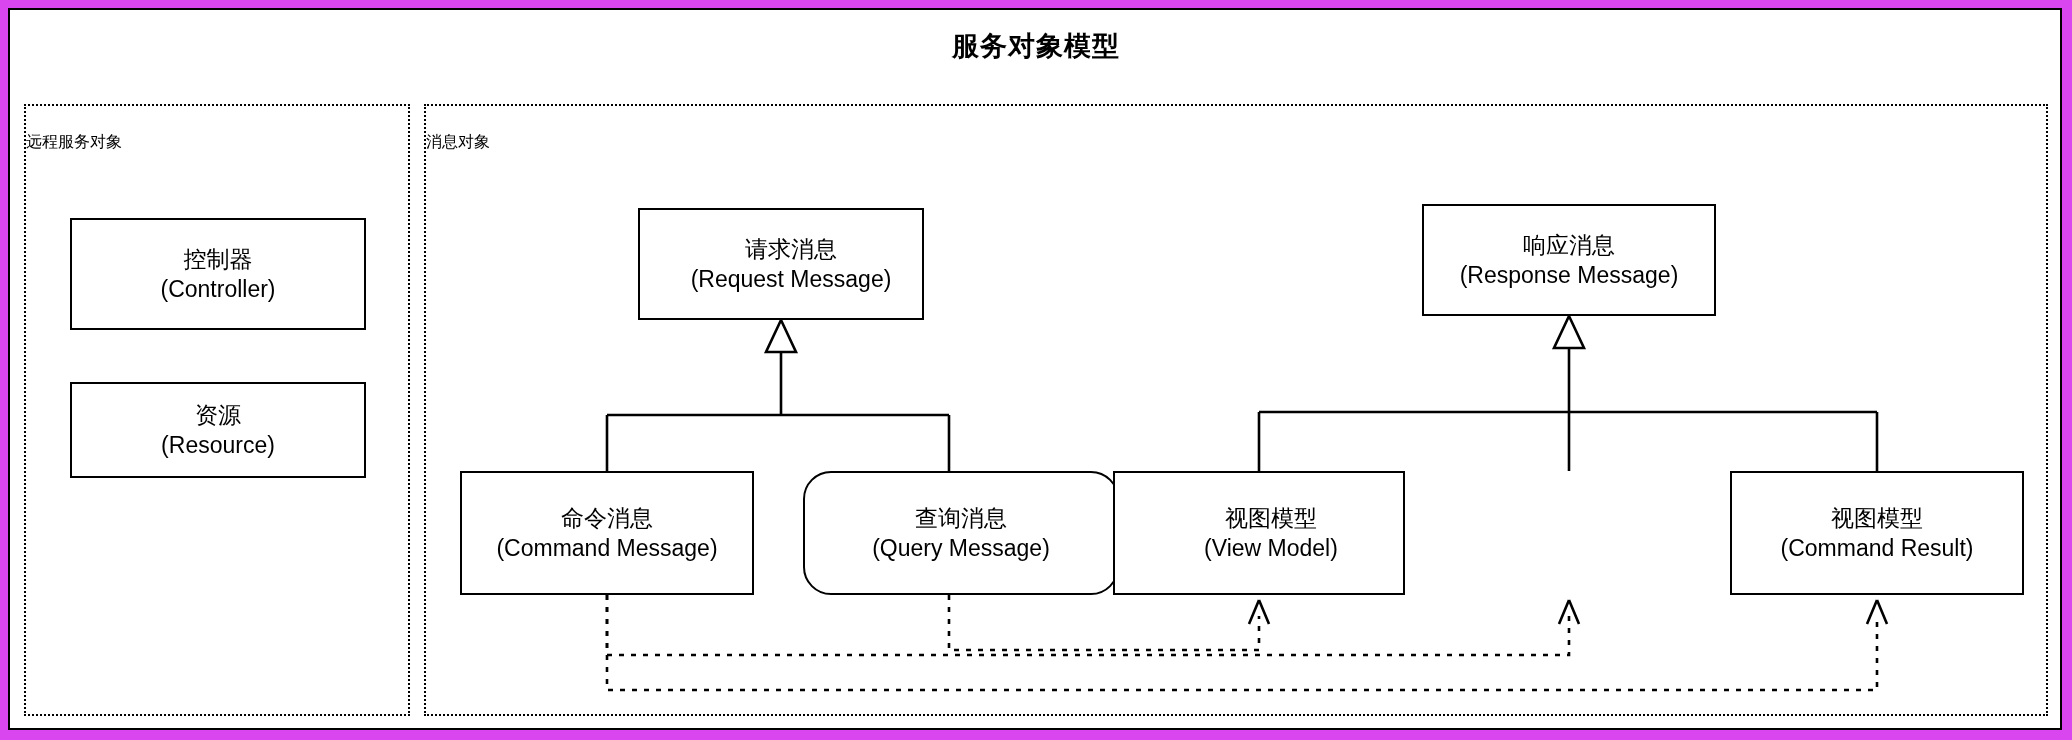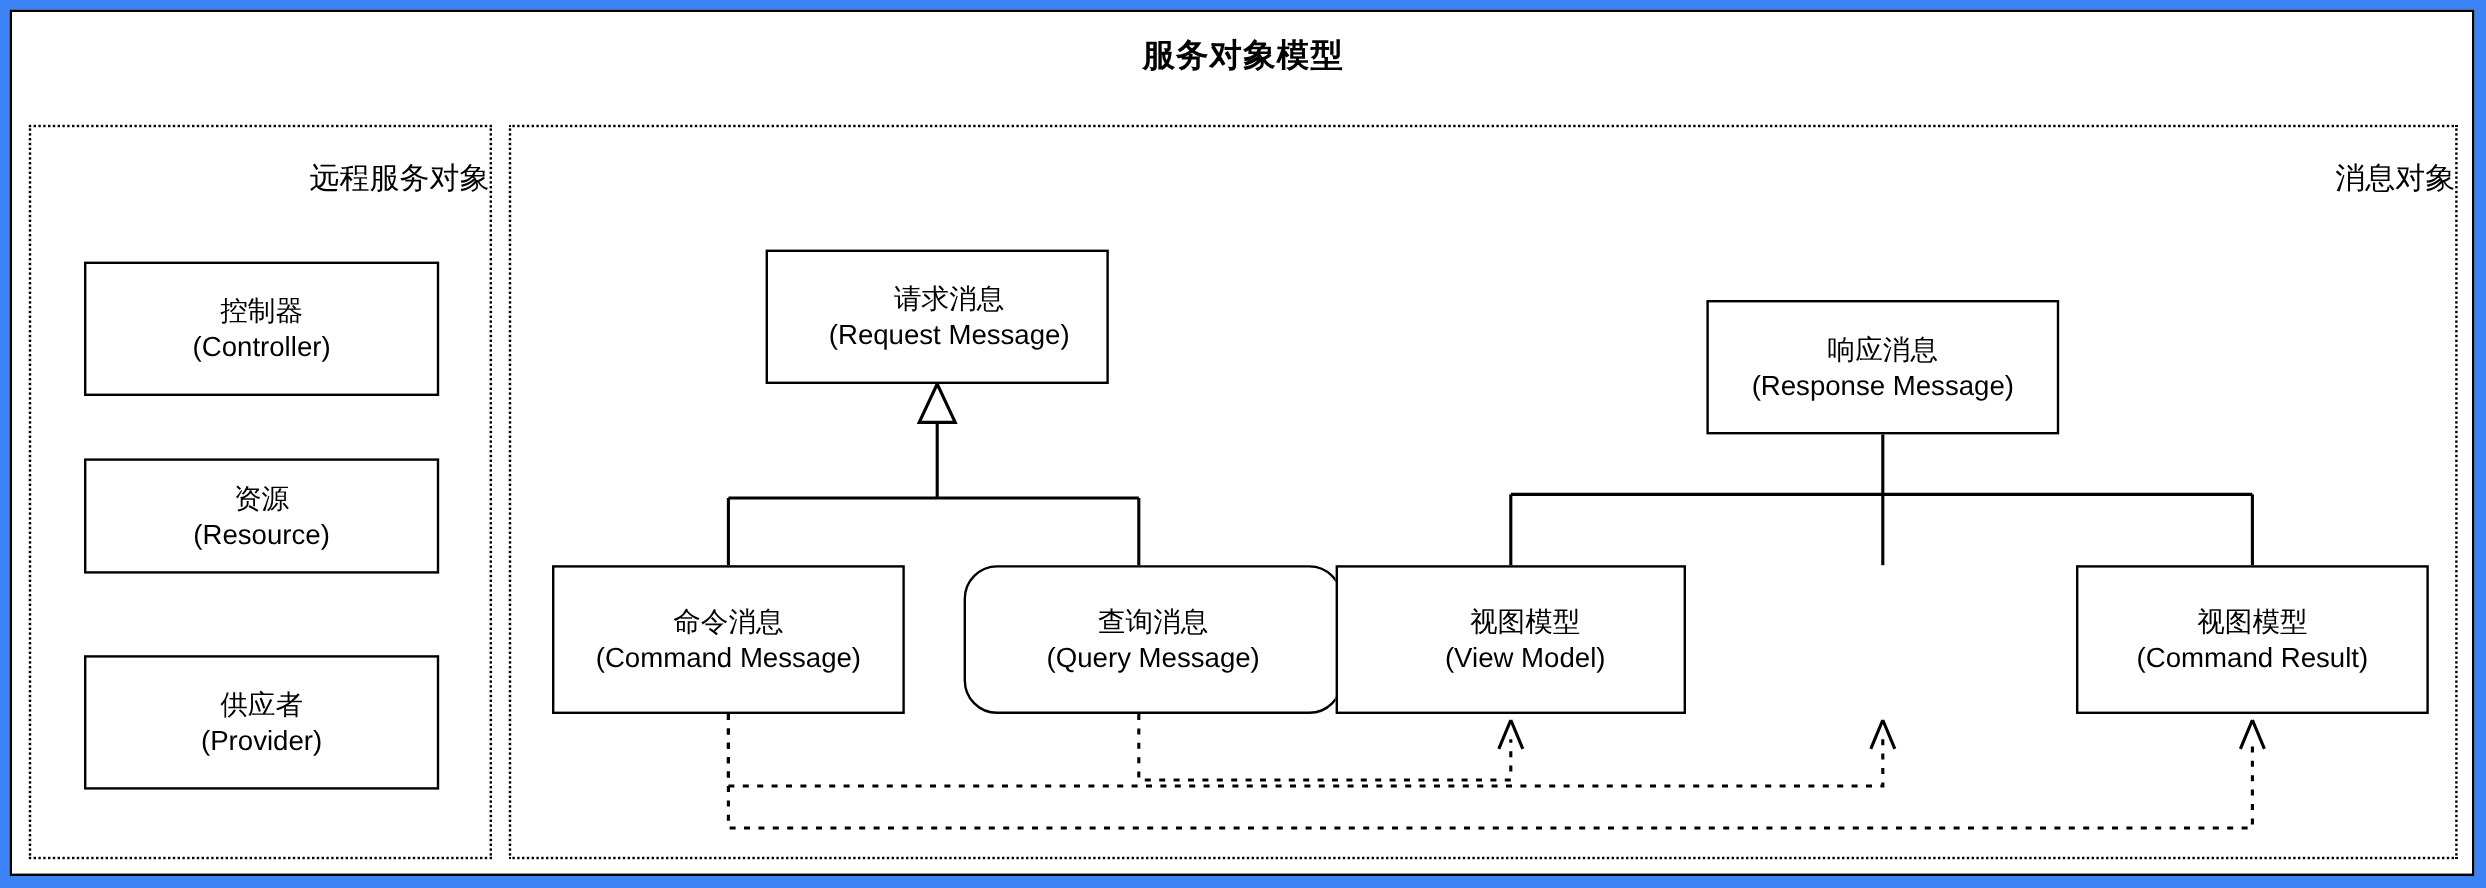--- a/index.html
+++ b/index.html
@@ -8,21 +8,21 @@
     background: #ffffff;
   }
   body {
     font-family: "Liberation Sans", "DejaVu Sans", sans-serif;
     color: #000000;
   }
   #stage {
     position: relative;
     width: 2072px;
     height: 740px;
-    background: #3b82f6;
+    background: #d946ef;
     overflow: hidden;
   }
 
   
   .outer-frame {
     position: absolute;
     left: 8px;
     top: 8px;
     width: 2054px;
     height: 722px;
@@ -49,22 +49,22 @@
     box-sizing: border-box;
     background: transparent;
   }
   .panel-left  { left: 24px;  top: 104px; width: 386px;  height: 612px; }
   .panel-right { left: 424px; top: 104px; width: 1624px; height: 612px; }
 
   .panel-title {
     position: absolute;
     top: 26px;
     width: 100%;
-    text-align: right;
-    font-size: 25px;
+    text-align: left;
+    font-size: 16px;
     font-weight: normal;
   }
 
   
   .node {
     position: absolute;
     border: 2px solid #000000;
     box-sizing: border-box;
     background: #ffffff;
     display: flex;
@@ -83,21 +83,21 @@
     white-space: nowrap;
   }
 
   
   .n-controller { left: 70px;  top: 218px; width: 296px; height: 112px; }
   .n-resource   { left: 70px;  top: 382px; width: 296px; height: 96px; }
   .n-provider   { left: 70px;  top: 546px; width: 296px; height: 112px; }
 
   
   .n-request  { left: 638px;  top: 208px; width: 286px; height: 112px; padding-left: 20px; }
-  .n-response { left: 1422px; top: 204px; width: 294px; height: 112px; margin-top: 46px; }
+  .n-response { left: 1422px; top: 204px; width: 294px; height: 112px; }
 
   
   .n-command  { left: 460px;  top: 471px; width: 294px; height: 124px; }
   .n-query    { left: 803px;  top: 471px; width: 316px; height: 124px; border-radius: 28px; }
   .n-viewmod  { left: 1113px; top: 471px; width: 292px; height: 124px; padding-left: 24px; }
   .n-datacon  { left: 1419px; top: 471px; width: 300px; height: 124px; }
   .n-cmdres   { left: 1730px; top: 471px; width: 294px; height: 124px; }
 
   
   #wires {
@@ -122,24 +122,20 @@
     <div class="panel-title">远程服务对象</div>
   </div>
 
   <div class="node n-controller">
     <span class="cn">控制器</span>
     <span class="en">(Controller)</span>
   </div>
   <div class="node n-resource">
     <span class="cn">资源</span>
     <span class="en">(Resource)</span>
-  </div>
-  <div class="node n-provider">
-    <span class="cn">供应者</span>
-    <span class="en">(Provider)</span>
   </div>
 
   <div class="panel panel-right">
     <div class="panel-title">消息对象</div>
   </div>
 
   <div class="node n-request">
     <span class="cn">请求消息</span>
     <span class="en">(Request Message)</span>
   </div>

